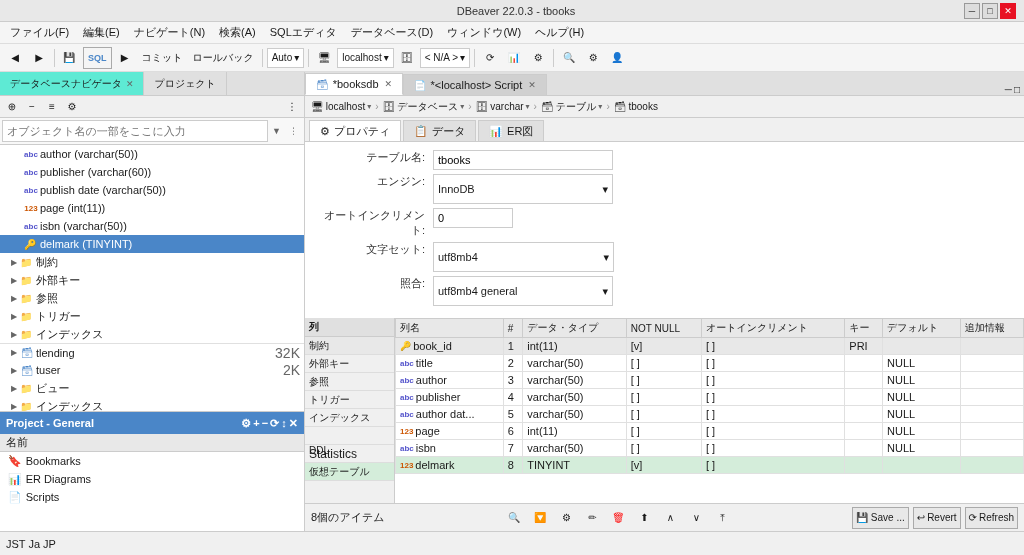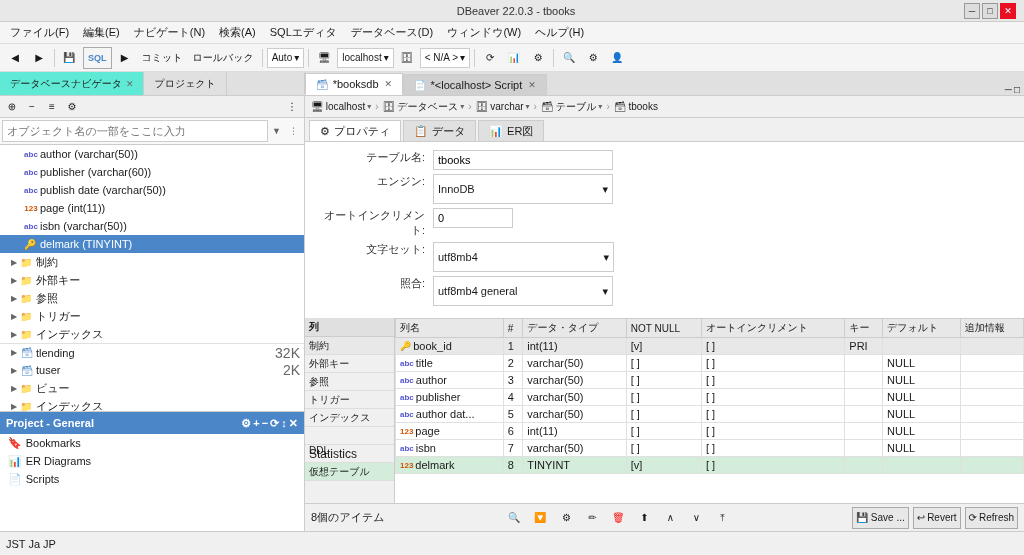--- a/index.html
+++ b/index.html
@@ -307,20 +307,23 @@
           <span style="cursor:pointer;">⚙</span>
           <span style="cursor:pointer;">+</span>
           <span style="cursor:pointer;">−</span>
           <span style="cursor:pointer;">⟳</span>
           <span style="cursor:pointer;">↕</span>
           <span style="cursor:pointer;">✕</span>
         </div>
       </div>
       <div style="display:flex; flex:1; overflow:hidden;">
         <div style="flex:1; overflow:hidden; display:flex; flex-direction:column;">
+          <div class="project-name-header">
+            <span>名前</span>
+          </div>
           <div class="project-items">
             <div class="project-item">
               <span style="margin-right:4px;">🔖</span>
               <span>Bookmarks</span>
             </div>
             <div class="project-item">
               <span style="margin-right:4px;">📊</span>
               <span>ER Diagrams</span>
             </div>
             <div class="project-item">

